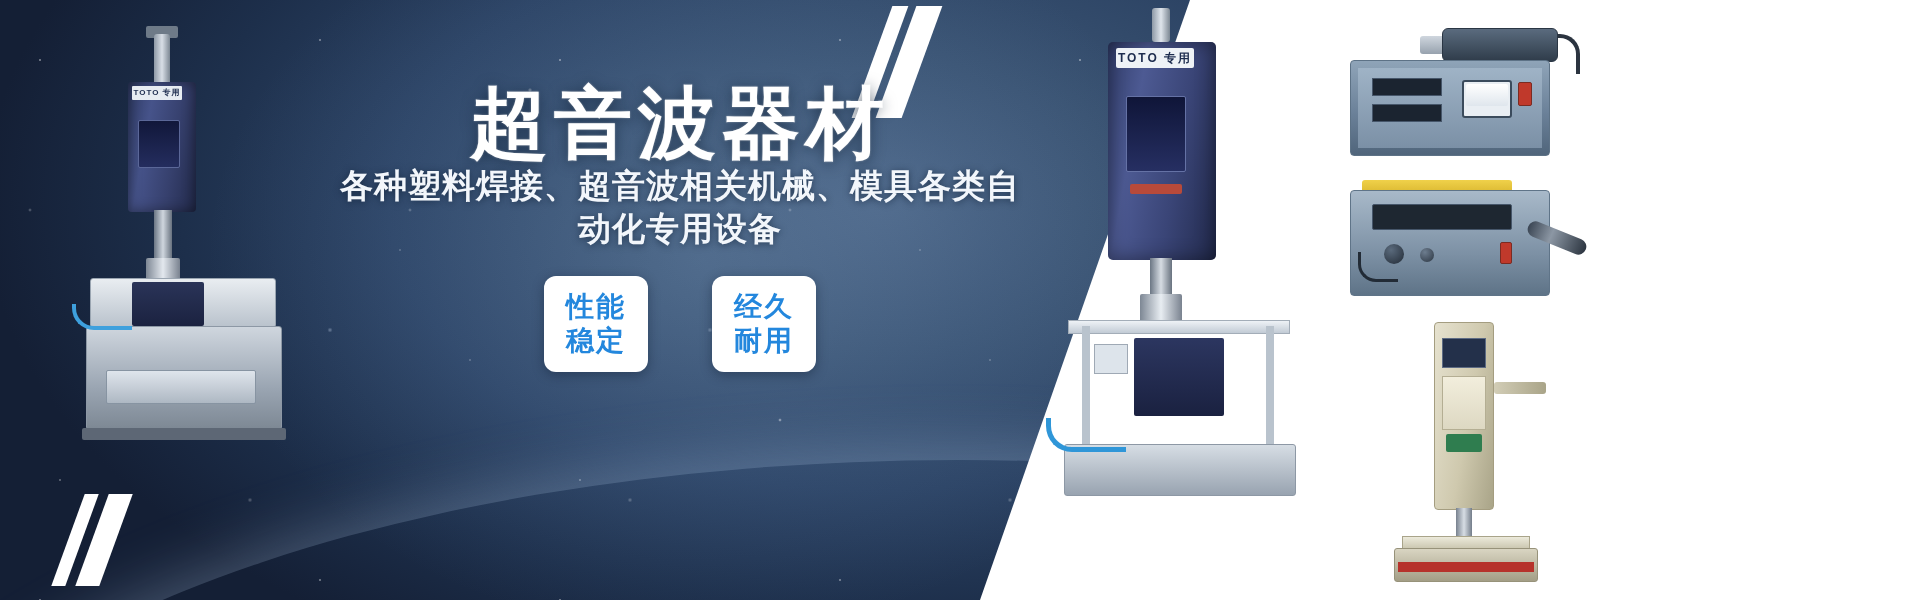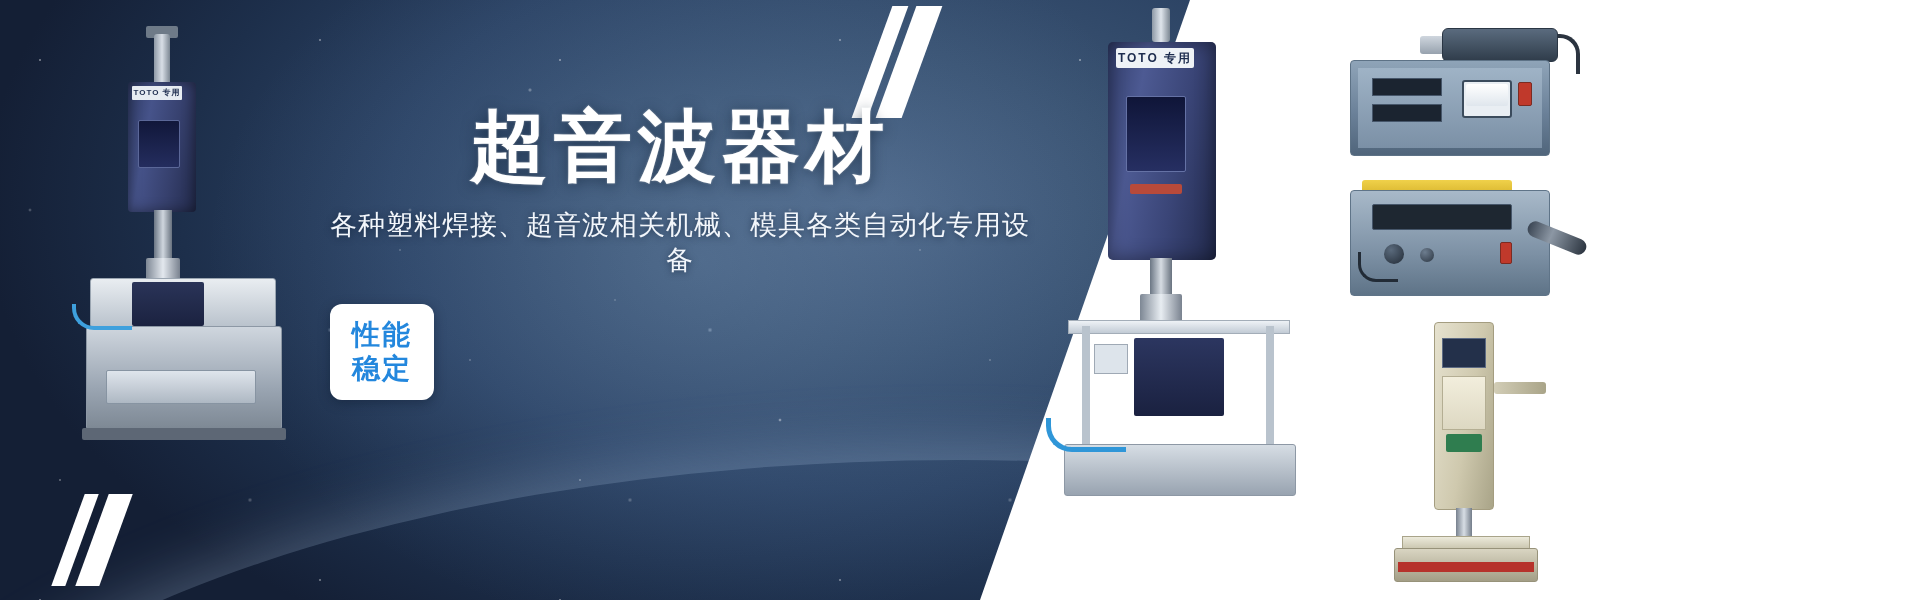--- a/index.html
+++ b/index.html
@@ -55,32 +55,32 @@
   }
 
   
   .slash { position:absolute; background:#ffffff; transform:skewX(-20deg); }
   .slash.a { width:16px; height:112px; left:872px; top:6px; }
   .slash.b { width:26px; height:112px; left:896px; top:6px; }
   .slash.c { width:14px; height:92px; left:68px; top:494px; }
   .slash.d { width:24px; height:92px; left:92px; top:494px; }
 
   
-  .content { position:absolute; left:330px; top:105px; width:700px; z-index:6; }
+  .content { position:absolute; left:330px; top:82px; width:700px; z-index:6; }
   .title {
     font-size:78px; line-height:1.06; font-weight:700; color:#ffffff;
     letter-spacing:6px; text-align:center;
     text-shadow:0 2px 14px rgba(10,25,45,.55), 0 0 2px rgba(255,255,255,.6);
   }
   .subtitle {
-    margin-top:20px; font-size:27px; line-height:1.3; color:#f2f6fb; font-weight:400;
+    font-size:33px; line-height:1.3; color:#f2f6fb; font-weight:700;
     letter-spacing:1px; text-align:center;
     text-shadow:0 1px 7px rgba(10,25,45,.6);
   }
-  .badges { margin-top:26px; display:flex; gap:64px; justify-content:center;flex-direction:column; }
+  .badges { margin-top:26px; display:flex; gap:64px; justify-content:center; }
   .badge {
     width:104px; height:96px; background:#fff; border-radius:12px;
     display:flex; flex-direction:column; align-items:center; justify-content:center;
     box-shadow:0 3px 12px rgba(5,18,35,.35);
   }
   .badge span { font-size:28px; line-height:1.22; font-weight:700; color:#2387dd; letter-spacing:2px; }
 
   
   .photo { position:absolute; z-index:5; }
 
@@ -196,20 +196,24 @@
   </div>
 
   <div class="content">
     <div class="title">超音波器材</div>
     <div class="subtitle">各种塑料焊接、超音波相关机械、模具各类自动化专用设备</div>
     <div class="badges">
       <div class="badge">
         <span>性能</span>
         <span>稳定</span>
       </div>
+      <div class="badge">
+        <span>经久</span>
+        <span>耐用</span>
+      </div>
     </div>
   </div>
 
   <div class="photo rm">
     <div class="col"></div>
     <div class="head"></div>
     <div class="hlabel">TOTO 专用</div>
     <div class="hscr"></div>
     <div class="hbtn"></div>
     <div class="stem"></div>

